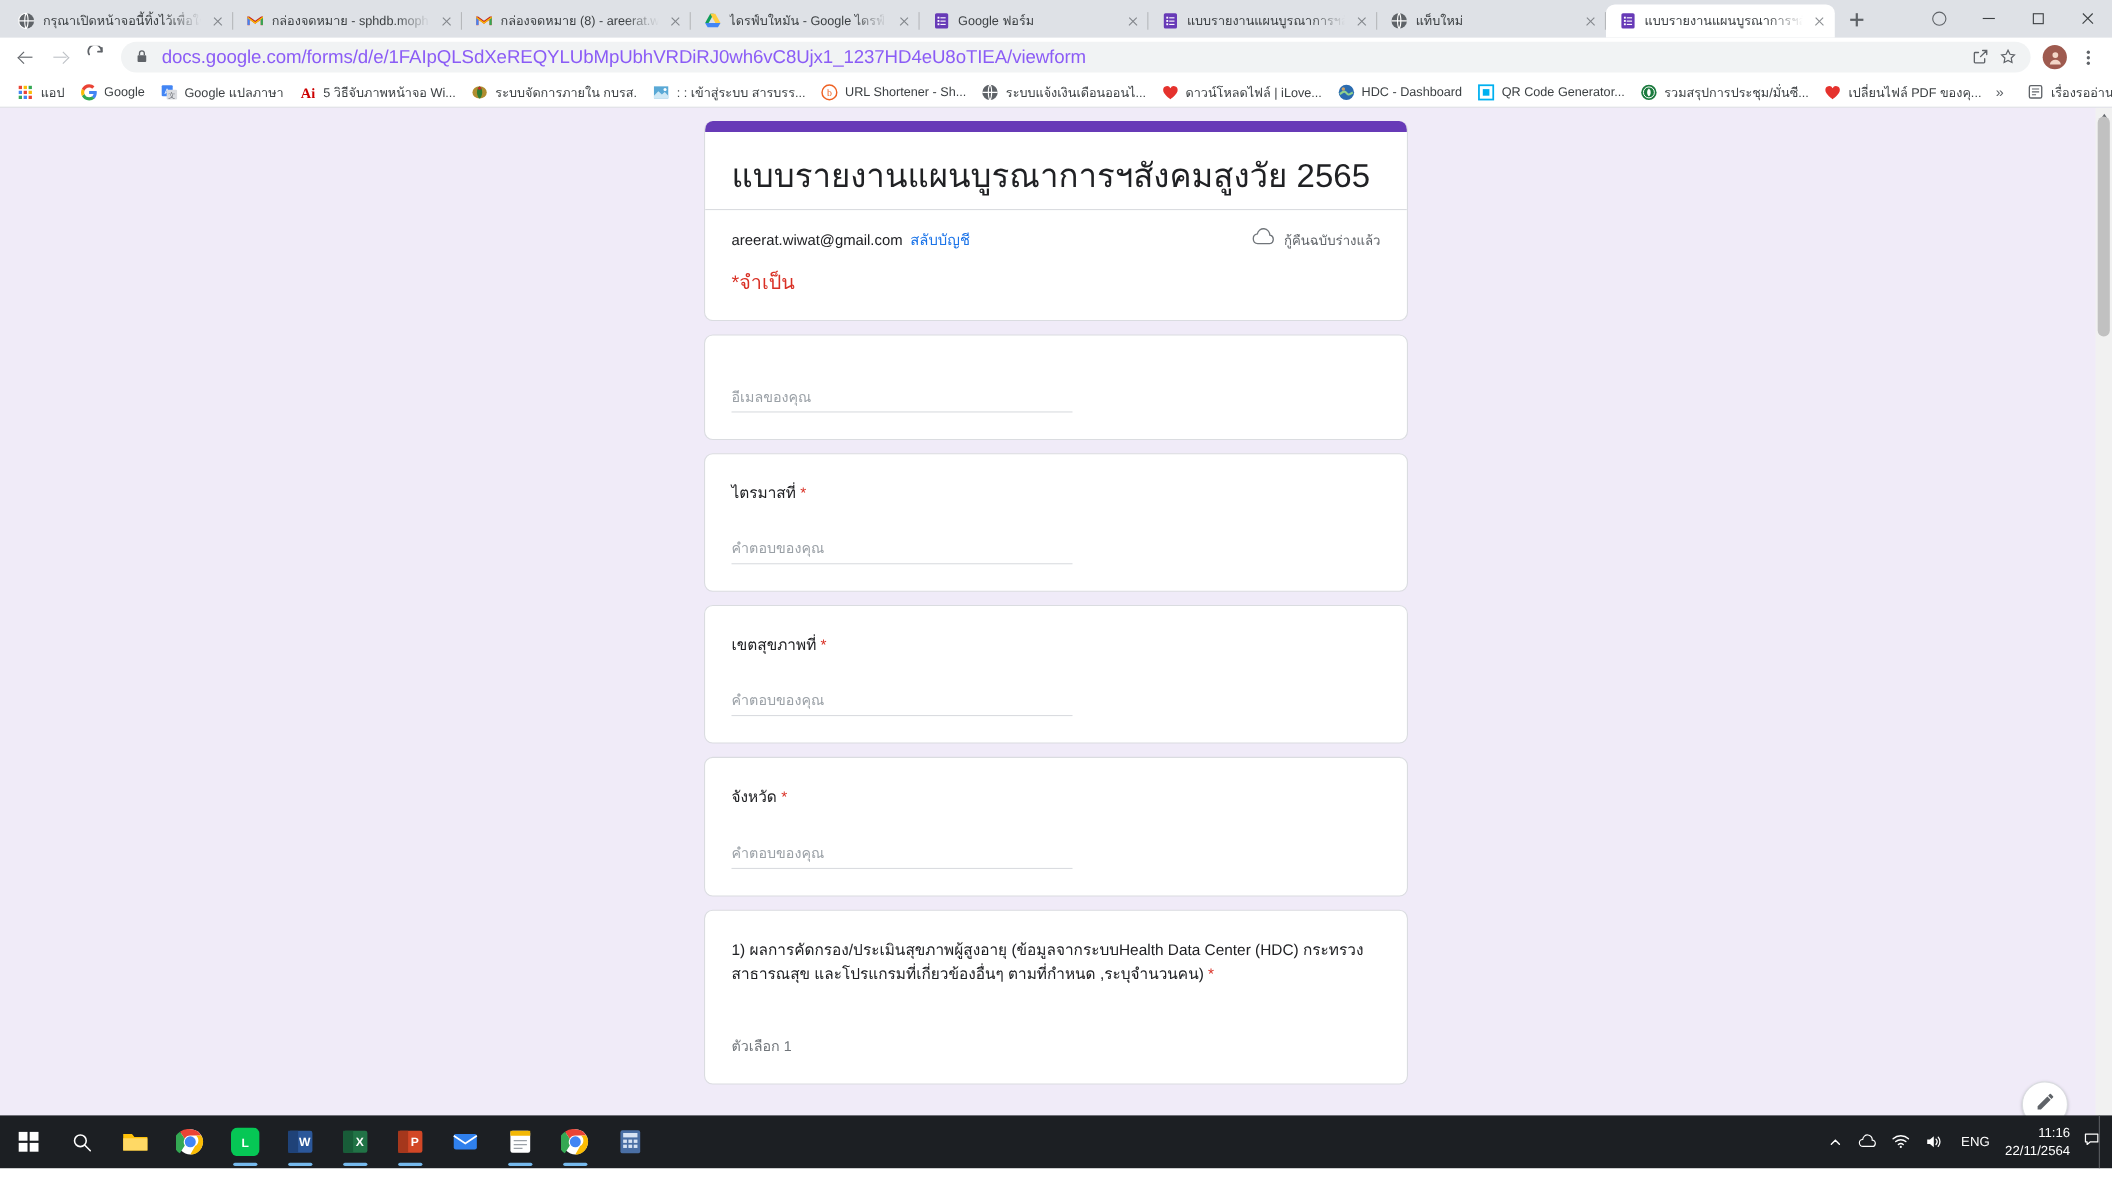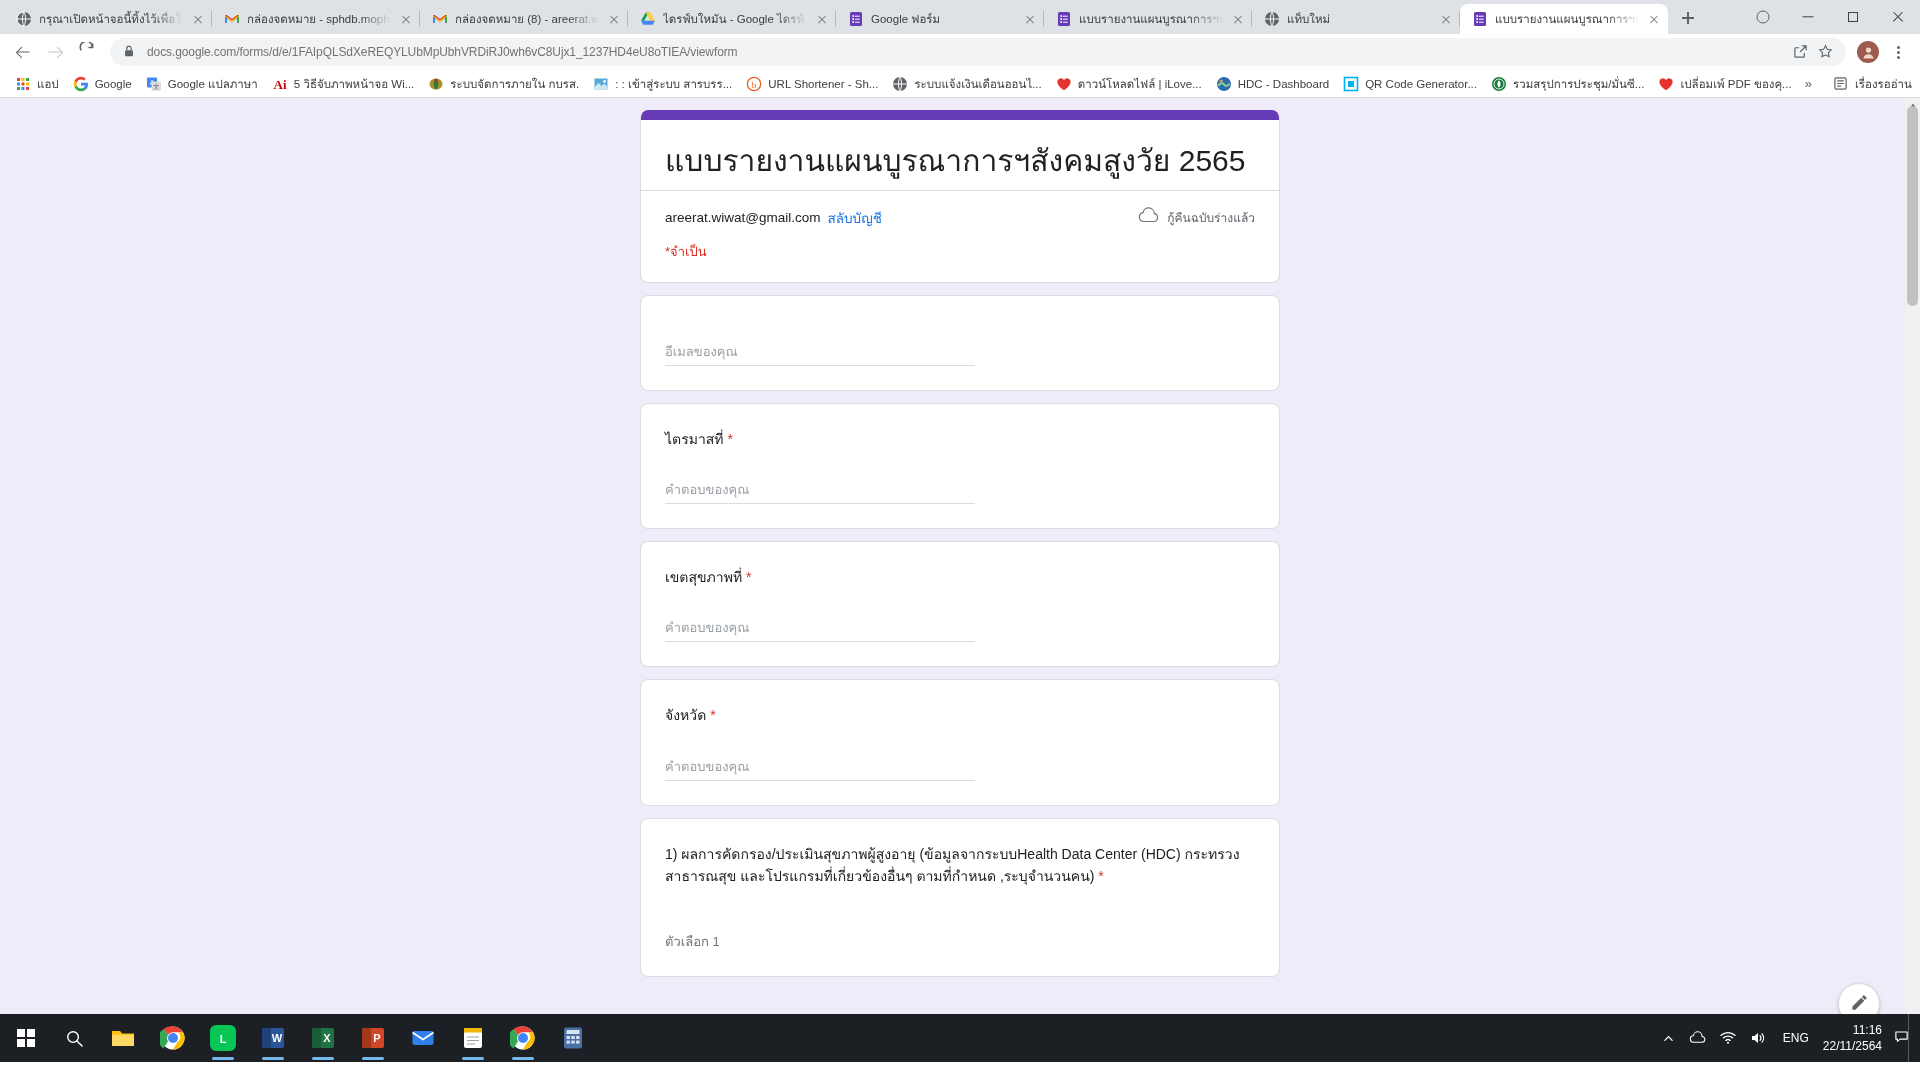--- a/index.html
+++ b/index.html
@@ -105,21 +105,21 @@
     content:""; position:absolute; left:5px; top:3px; width:7px; height:7px;
     border-right:1.6px solid #bdc1c6; border-top:1.6px solid #bdc1c6; transform: rotate(45deg);
   }
   .reload-ic { position:absolute; left:50%; top:50%; transform:translate(-50%,-50%); }
   .omnibox {
     flex: 1 1 auto; height: 28px; background: #f1f3f4; border-radius: 14px;
     display: flex; align-items: center; padding: 0 12px; gap: 9px; margin: 0 6px;
     min-width: 0;
   }
   .omni-url {
-    font-size: 12px; color: #737373; white-space: nowrap; overflow: hidden;
+    font-size: 17px; color: #8b5cf6; white-space: nowrap; overflow: hidden;
     flex: 1 1 auto; letter-spacing: -0.1px;
   }
   .omni-icon { width: 16px; height: 16px; flex: 0 0 16px; }
   .avatar-btn {
     width: 28px; height: 28px; flex: 0 0 28px; position: relative;
   }
   .avatar-circle {
     position:absolute; left:3px; top:3px; width:22px; height:22px;
     border-radius: 50%; background: #9e5a4f;
     display:flex; align-items:center; justify-content:center;
@@ -184,21 +184,21 @@
   }
   .hdr-divider { height: 1px; background: #dadce0; }
   .acct-row {
     display: flex; align-items: center; padding: 16px 24px 6px 24px;
   }
   .acct-email { font-size: 13.5px; color: #202124; }
   .acct-switch { font-size: 13.5px; color: #1a73e8; margin-left: 7px; }
   .acct-right { margin-left: auto; display: flex; align-items: center; gap: 8px; }
   .acct-saved { font-size: 12px; color: #5f6368; }
   .required-note {
-    padding: 6px 24px 20px 24px; font-size: 13px; color: #d93025;
+    padding: 6px 24px 20px 24px; font-size: 18px; color: #d93025;
   }
 
   .q-label {
     font-size: 14px; color: #202124; line-height: 1.6; padding-bottom: 8px;
   }
   .q-star { color: #d93025; }
   .q-input {
     margin-top: 22px; width: 310px; border: none; outline: none;
     border-bottom: 1px solid #dadce0; padding: 2px 0 6px 0;
     font-size: 13px; color: #70757a; background: transparent;
@@ -590,21 +590,21 @@
       </span>
       <span class="bm-label">รวมสรุปการประชุม/มั่นซี...</span>
     </div>
 
     <div class="bm">
       <span class="bm-fav">
         <svg width="16" height="16" viewBox="0 0 16 16">
             <path d="M8 14.2S1.4 10 1.4 5.9A3.5 3.5 0 018 4.2a3.5 3.5 0 016.6 1.7C14.6 10 8 14.2 8 14.2z" fill="#e5322d"></path>
           </svg>
       </span>
-      <span class="bm-label">เปลี่อมเพ์ PDF ของคุ...</span>
+      <span class="bm-label">เปลี่ยนไฟล์ PDF ของคุ...</span>
     </div>
 
     <div class="bm-more">
       <span class="chev-dbl">»</span>
       <span class="readlist">
         <span class="bm-fav">
           <svg width="15" height="15" viewBox="0 0 16 16">
               <rect x="2" y="2" width="12" height="12" rx="1.5" fill="none" stroke="#5f6368" stroke-width="1.3"></rect>
               <path d="M4.5 5.2h7M4.5 8h7M4.5 10.8h4" stroke="#5f6368" stroke-width="1.1"></path>
             </svg>

